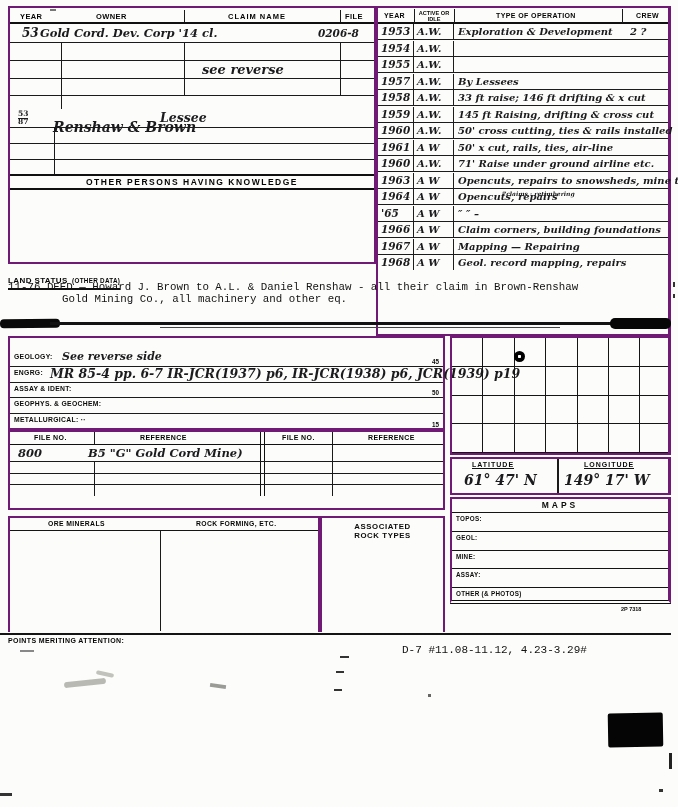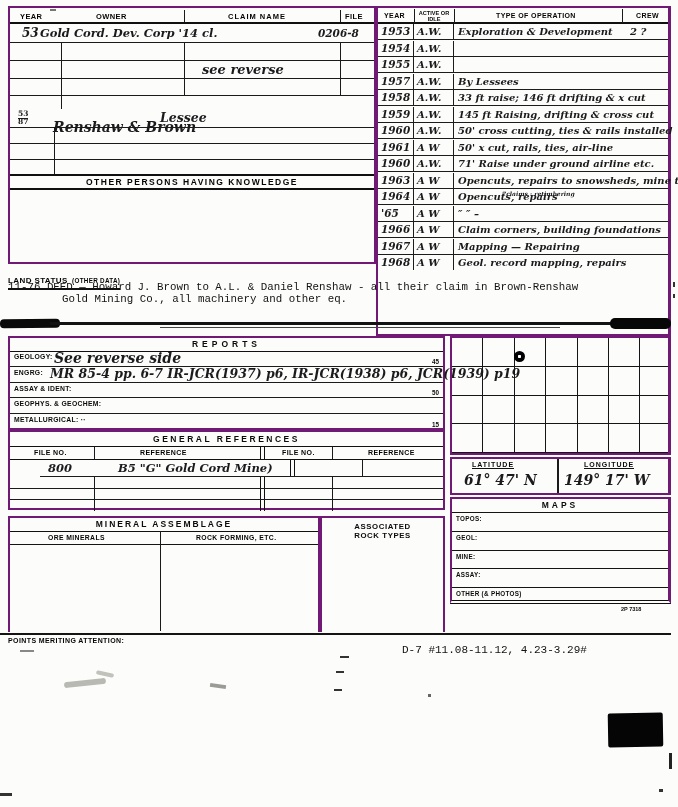--- a/index.html
+++ b/index.html
@@ -26,21 +26,21 @@
   .act-op{width:168px;box-sizing:border-box;border-right:1px solid #1c1c1c;font-size:10px;padding-left:4px;
           line-height:15px;overflow:visible;position:relative;}
   .act-op .inner{position:absolute;left:4px;bottom:0;white-space:nowrap;}
   .act-note{position:absolute;left:48px;top:-2px;font-size:6px;font-style:italic;font-weight:bold;white-space:nowrap;}
   .act-cw{flex:1;font-size:10px;padding-left:8px;line-height:15px;}
   
   .rep-rows{position:absolute;left:0;top:13px;width:100%;height:78px;display:flex;flex-direction:column;}
   .rep-row{flex:1;position:relative;border-bottom:1px solid #1b1b1b;}
   .rep-row:last-child{border-bottom:none;}
   .rep-lab{position:absolute;left:4px;top:2px;font-weight:bold;font-size:6.8px;letter-spacing:.3px;}
-  .rep-val{position:absolute;left:44px;top:-1px;font-size:14px;}
+  .rep-val{position:absolute;left:52px;top:-1px;font-size:11px;}
   .rep-rows > div:nth-of-type(2) .rep-val{left:40px;font-size:12.5px;}
   .rep-num{position:absolute;right:4px;bottom:1px;font-size:6.3px;font-weight:bold;}
   
   .map-rows{position:absolute;left:0;top:13px;width:100%;height:94px;display:flex;flex-direction:column;}
   .map-row{flex:1;position:relative;border-top:1.5px solid #141414;}
   .map-lab{position:absolute;left:4px;top:2px;font-weight:bold;font-size:6.3px;letter-spacing:.3px;}
   .frac{display:inline-flex;flex-direction:column;align-items:center;line-height:6.5px;font-size:7.5px;}
   .frac b{border-bottom:1px solid #1b1b1d;font-weight:bold;}
 </style>
 </head>
@@ -273,21 +273,20 @@
   <div class="tw abs" style="left:62px;top:293px;font-size:10.8px;">Gold Mining Co., all machinery and other eq.</div>
 
   <div class="abs" style="left:0;top:316px;width:671px;height:16px;">
     <div class="abs" style="left:0;top:3px;width:60px;height:9px;background:#0a0a0a;border-radius:4px;transform:rotate(-.4deg);"></div>
     <div class="abs" style="left:50px;top:6px;width:575px;height:3px;background:#131313;"></div>
     <div class="abs" style="left:160px;top:11px;width:400px;height:1px;background:#444;"></div>
     <div class="abs" style="left:610px;top:2px;width:61px;height:11px;background:#070707;border-radius:5px;"></div>
   </div>
 
   <div class="box" style="left:8px;top:336px;width:437px;height:94px;">
-    <div style="height:13px;border-bottom:1.5px solid #101010;text-align:center;font-weight:bold;font-size:8.5px;letter-spacing:4px;line-height:13px;">REPORTS</div>
     <div class="rep-rows">
 
         <div class="rep-row">
           <span class="rep-lab">GEOLOGY:</span>
           <span class="rep-val hw">See reverse side</span>
           <span class="rep-num">45</span>
         </div>
 
         <div class="rep-row">
           <span class="rep-lab">ENGRG:</span>
@@ -316,31 +315,30 @@
   </div>
 
   <div class="box" style="left:450px;top:336px;width:221px;height:119px;border-right-width:3px;
        background-image:repeating-linear-gradient(to right,transparent 0,transparent 30.4px,#151515 30.4px,#151515 31.4px),
                         repeating-linear-gradient(to bottom,transparent 0,transparent 27.8px,#151515 27.8px,#151515 28.8px);">
     <div class="abs" style="left:62px;top:13px;width:11px;height:11px;border-radius:50%;
          background:radial-gradient(circle at 50% 50%, #ffffff 0 1.4px, #000 1.5px);"></div>
   </div>
 
   <div class="box" style="left:8px;top:430px;width:437px;height:80px;">
-    <div style="height:14px;border-bottom:1.5px solid #101010;text-align:center;font-weight:bold;font-size:8.5px;letter-spacing:2.5px;line-height:14px;">GENERAL REFERENCES</div>
     <div style="position:relative;height:12px;border-bottom:1.5px solid #101010;">
       <span class="lbl abs" style="left:24px;top:2px;font-size:7px;">FILE NO.</span>
       <span class="lbl abs" style="left:130px;top:2px;font-size:7px;">REFERENCE</span>
       <span class="lbl abs" style="left:272px;top:2px;font-size:7px;">FILE NO.</span>
       <span class="lbl abs" style="left:358px;top:2px;font-size:7px;">REFERENCE</span>
       <i class="v" style="left:84px;top:0;height:12px;"></i>
       <i class="v" style="left:250px;top:0;height:12px;width:3px;border-left:1px solid #101010;border-right:1px solid #101010;background:transparent;"></i>
       <i class="v" style="left:322px;top:0;height:12px;"></i>
     </div>
-    <div class="ltr" style="height:17px;margin-left:30px;">
+    <div class="ltr" style="height:17px;">
       <span class="hw abs" style="left:8px;top:1px;font-size:11.5px;">800</span>
       <span class="hw abs" style="left:78px;top:1px;font-size:11.5px;">B5 "G" Gold Cord Mine)</span>
       <i class="v" style="left:250px;top:0;height:16px;width:3px;border-left:1px solid #101010;border-right:1px solid #101010;background:transparent;"></i>
       <i class="v" style="left:322px;top:0;height:16px;"></i>
     </div>
     <div class="ltr" style="height:12px;">
       <i class="v" style="left:84px;top:0;height:11px;"></i>
       <i class="v" style="left:250px;top:0;height:11px;width:3px;border-left:1px solid #101010;border-right:1px solid #101010;background:transparent;"></i>
       <i class="v" style="left:322px;top:0;height:11px;"></i>
     </div>
@@ -385,21 +383,20 @@
         </div>
 
         <div class="map-row">
           <span class="map-lab">OTHER (&amp; PHOTOS)</span>
         </div>
       </div>
   </div>
   <span class="abs" style="left:621px;top:606px;font-size:5.5px;font-weight:bold;">2P 7318</span>
 
   <div class="box" style="left:8px;top:516px;width:312px;height:116px;border-bottom:none;">
-    <div style="height:13px;border-bottom:1.5px solid #101010;text-align:center;font-weight:bold;font-size:8.5px;letter-spacing:2px;line-height:13px;">MINERAL  ASSEMBLAGE</div>
     <div style="position:relative;height:12px;border-bottom:1px solid #141414;">
       <span class="lbl abs" style="left:38px;top:2px;font-size:6.8px;">ORE MINERALS</span>
       <span class="lbl abs" style="left:186px;top:2px;font-size:6.8px;">ROCK FORMING, ETC.</span>
     </div>
     <i class="v" style="left:150px;top:13px;height:100px;"></i>
   </div>
   <div class="box" style="left:320px;top:516px;width:125px;height:116px;border-bottom:none;">
     <div style="text-align:center;font-weight:bold;font-size:7.8px;letter-spacing:.6px;padding-top:4px;line-height:9px;">
       <div>ASSOCIATED</div>
       <div>ROCK TYPES</div>

